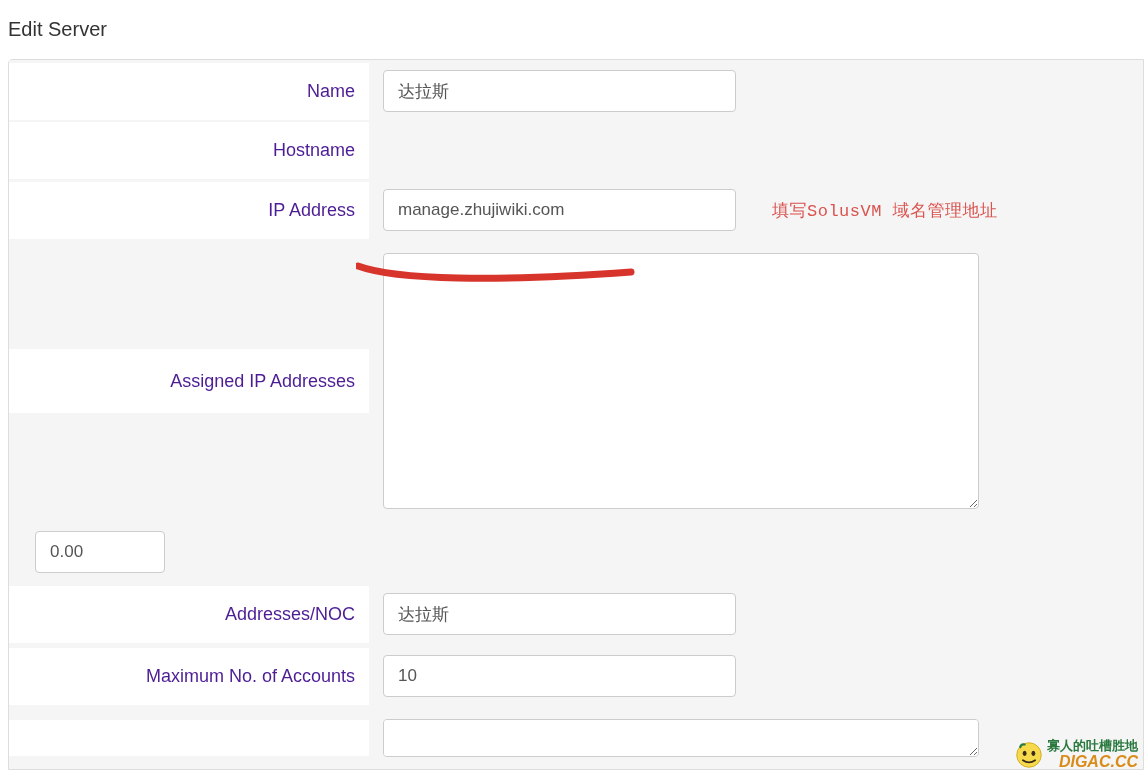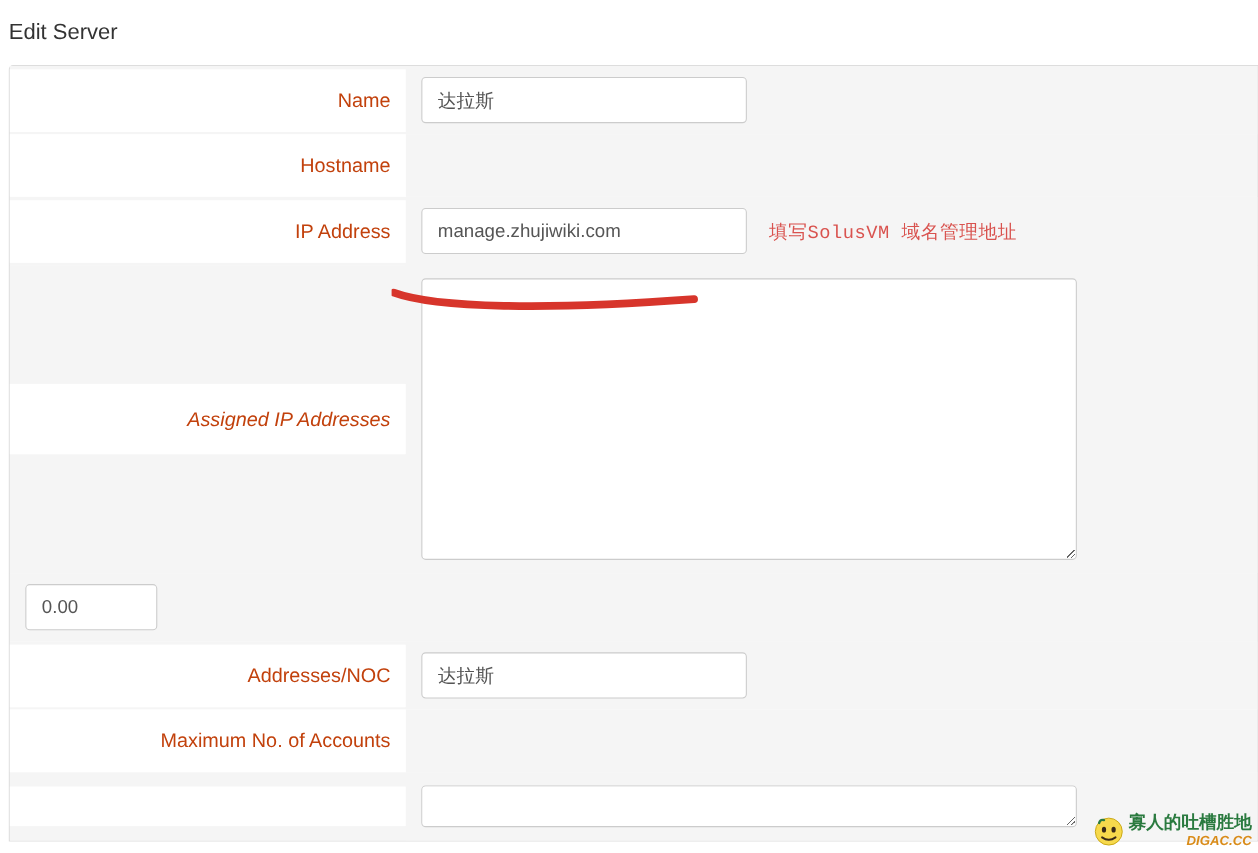--- a/index.html
+++ b/index.html
@@ -36,21 +36,21 @@
     }
     .form-row:nth-child(odd) {
       background: #f5f5f5;
     }
     .form-label-col {
       width: 360px;
       min-width: 360px;
       text-align: right;
       padding: 18px 14px 18px 10px;
       font-size: 18px;
-      color: #c2410c;
+      color: #4c1d95;
       background: #fff;
     }
     .form-label-multiline {
       line-height: 1.6;
     }
     .form-input-col {
       flex: 1;
       padding: 10px 14px;
       display: flex;
       align-items: center;
@@ -60,51 +60,51 @@
       height: 42px;
       border: 1px solid #ccc;
       border-radius: 4px;
       padding: 8px 14px;
       font-size: 17px;
       color: #555;
       background: #fff;
       outline: none;
     }
     .form-text-input.w-std {
-      width: 296px;
+      width: 353px;
     }
     .form-text-input.w-small {
-      width: 120px;
+      width: 130px;
+      margin-left: 12px;
     }
     .form-textarea {
       width: 596px;
       height: 256px;
       border: 1px solid #ccc;
       border-radius: 4px;
       padding: 10px 14px;
       font-size: 17px;
       color: #555;
       background: #fff;
       outline: none;
       resize: both;
     }
     .form-textarea.short {
       height: 38px;
       width: 596px;
     }
     .hint-text {
       color: #d9534f;
       font-size: 17px;
-      margin-left: 20px;
+      margin-left: 36px;
       font-family: "Courier New", monospace, sans-serif;
       letter-spacing: 0.5px;
     }
     .tall-row .form-label-col {
       align-self: center;
-      font-style: italic;
     }
     .tall-row {
       align-items: center;
     }
     .tall-row .form-input-col {
       padding-top: 12px;
       padding-bottom: 12px;
     }
     .annotation-underline {
       position: absolute;
@@ -125,26 +125,26 @@
     .watermark-icon {
       width: 28px;
       height: 28px;
     }
     .watermark-text {
       display: flex;
       flex-direction: column;
       line-height: 1.1;
     }
     .watermark-line1 {
-      font-size: 16px;
+      font-size: 13px;
       font-weight: bold;
       color: #2a7a3f;
     }
     .watermark-line2 {
-      font-size: 12px;
+      font-size: 16px;
       font-style: italic;
       font-weight: bold;
       color: #d98c1a;
       text-align: right;
     }
   </style>
 </head>
 <body>
 
 <h1 class="page-title">Edit Server</h1>
@@ -187,20 +187,23 @@
 
   <div class="form-row">
     <div class="form-label-col">Addresses/NOC</div>
     <div class="form-input-col">
       <input type="text" class="form-text-input w-std" value="达拉斯" style="">
     </div>
   </div>
 
   <div class="form-row">
     <div class="form-label-col">Maximum No. of Accounts</div>
+    <div class="form-input-col">
+      <input type="text" class="form-text-input w-std" value="10" style="">
+    </div>
   </div>
 
   <div class="form-row tall-row">
     <div class="form-label-col"></div>
     <div class="form-input-col">
       <textarea class="form-textarea short" style=""></textarea>
     </div>
   </div>
 
 </div>

